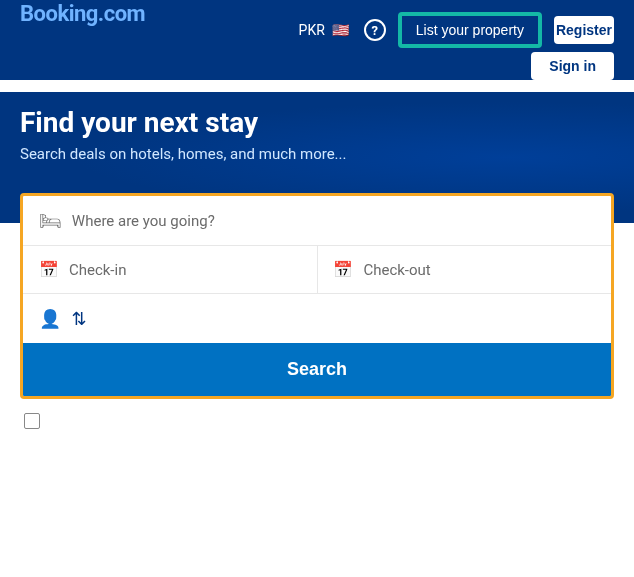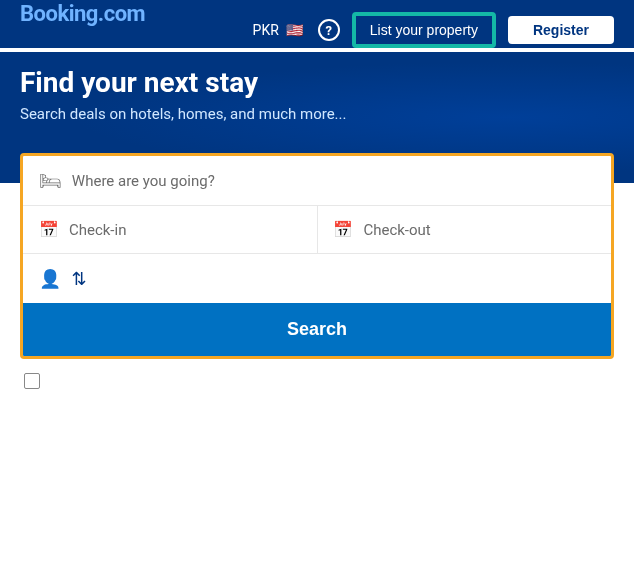--- a/index.html
+++ b/index.html
@@ -66,21 +66,21 @@
       padding: 6px 14px;
       border-radius: 4px;
       font-size: 14px;
       cursor: pointer;
     }
 
     .btn-register {
       background: #fff;
       border: none;
       color: #003580;
-      padding: 6px 25px;
+      padding: 6px 2px;
       border-radius: 4px;
       font-size: 14px;
       font-weight: 600;
       cursor: pointer;
     }
 
     .header-second-row {
       display: flex;
       align-items: center;
       justify-content: flex-end;
@@ -256,20 +256,23 @@
     <div class="currency-flag">
       <span>PKR</span>
       <div class="flag-circle">🇺🇸</div>
     </div>
     <div class="help-icon">
       <span>?</span>
     </div>
     <button class="btn-list-property">List your property</button>
     <button class="btn-register">Register</button>
   </div>
+  <div class="header-second-row">
+    <button class="btn-signin">Sign in</button>
+  </div>
   <div class="logo">
     <span>Booking.com</span>
   </div>
 </div>
 
 <div class="hero">
   <h1 class="hero-title">Find your next stay</h1>
   <p class="hero-subtitle">Search deals on hotels, homes, and much more...</p>
 </div>
 

